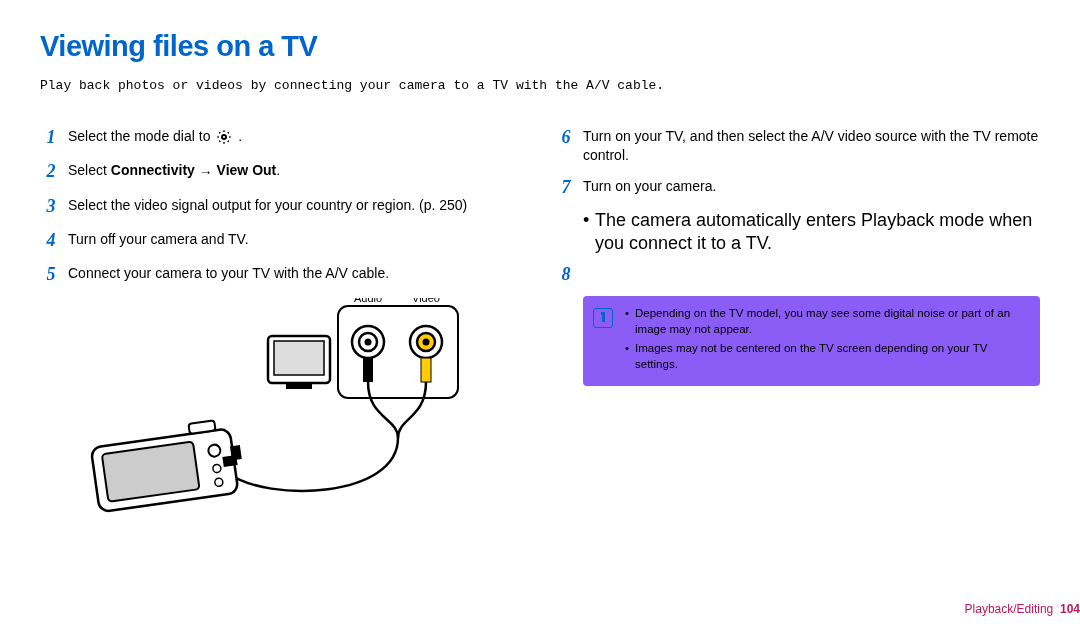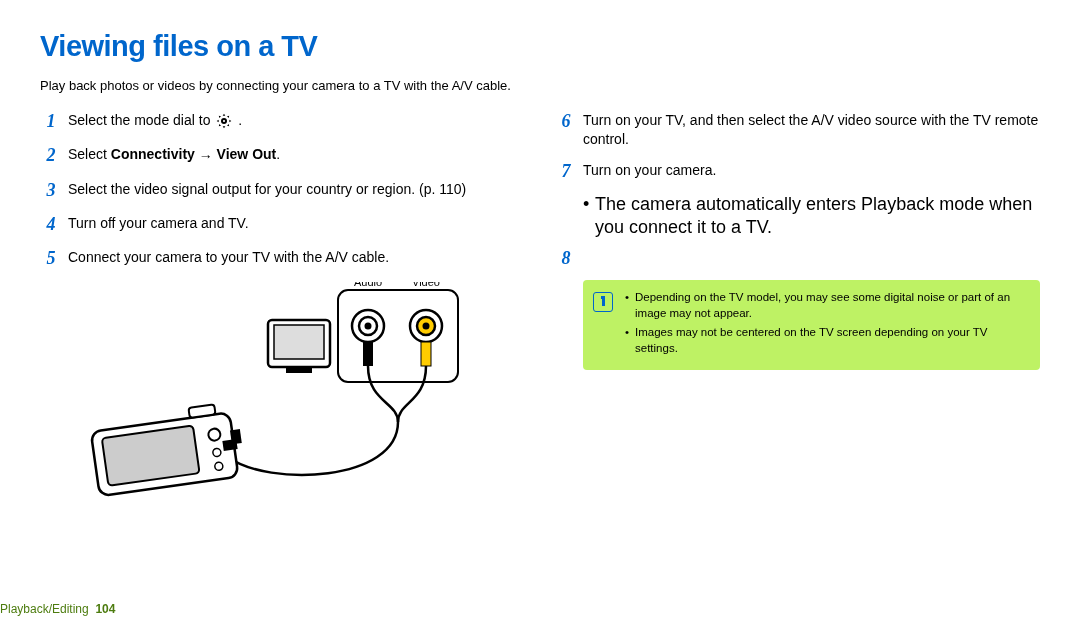--- a/index.html
+++ b/index.html
@@ -14,21 +14,22 @@
   }
   h1 {
     color: #0066cc;
     font-size: 29px;
     font-weight: bold;
     letter-spacing: -0.5px;
     margin-bottom: 15px;
   }
   .subtitle {
     font-size: 13px;
-    margin-bottom: 16px;
+    margin-bottom: 32px;
+    font-family: Liberation Mono, monospace;
   }
   .columns {
     display: flex;
     gap: 30px;
   }
   .col { flex: 1; }
   .step {
     display: flex;
     align-items: flex-start;
     margin-bottom: 10px;
@@ -55,21 +56,21 @@
     margin-bottom: 6px;
     line-height: 1.3;
   }
   .sub-bullet::before {
     content: "•";
     position: absolute;
     left: 0;
     top: 0;
   }
   .note-box {
-    background: #bef264;
+    background: #8b5cf6;
     border-radius: 4px;
     padding: 10px 14px 10px 42px;
     margin-left: 28px;
     margin-top: 8px;
     position: relative;
     font-size: 11.5px;
     line-height: 1.35;
   }
   .note-icon {
     position: absolute;
@@ -117,23 +118,23 @@
     margin-top: 12px;
     margin-left: 28px;
     width: 420px;
     height: 230px;
   }
   .footer {
     position: absolute;
     bottom: 14px;
     left: 0;
     right: 0;
-    text-align: left;
+    text-align: right;
     font-size: 12px;
-    color: #4d7c0f;
+    color: #be185d;
   }
   .footer .page-num { font-weight: bold; }
 </style>
 </head>
 <body>
 
 <h1>Viewing files on a TV</h1>
 <p class="subtitle">Play back photos or videos by connecting your camera to a TV with the A/V cable.</p>
 
 <div class="columns">
@@ -158,21 +159,21 @@
 
     <div class="step">
       <span class="step-num">2</span>
       <span class="step-text">
         <span>Select </span><span class="bold">Connectivity → View Out</span><span>.</span>
       </span>
     </div>
 
     <div class="step">
       <span class="step-num">3</span>
-      <span class="step-text">Select the video signal output for your country or region. (p. 110)</span>
+      <span class="step-text">Select the video signal output for your country or region. (p. 250)</span>
     </div>
 
     <div class="step">
       <span class="step-num">4</span>
       <span class="step-text">Turn off your camera and TV.</span>
     </div>
 
     <div class="step">
       <span class="step-num">5</span>
       <span class="step-text">Connect your camera to your TV with the A/V cable.</span>

